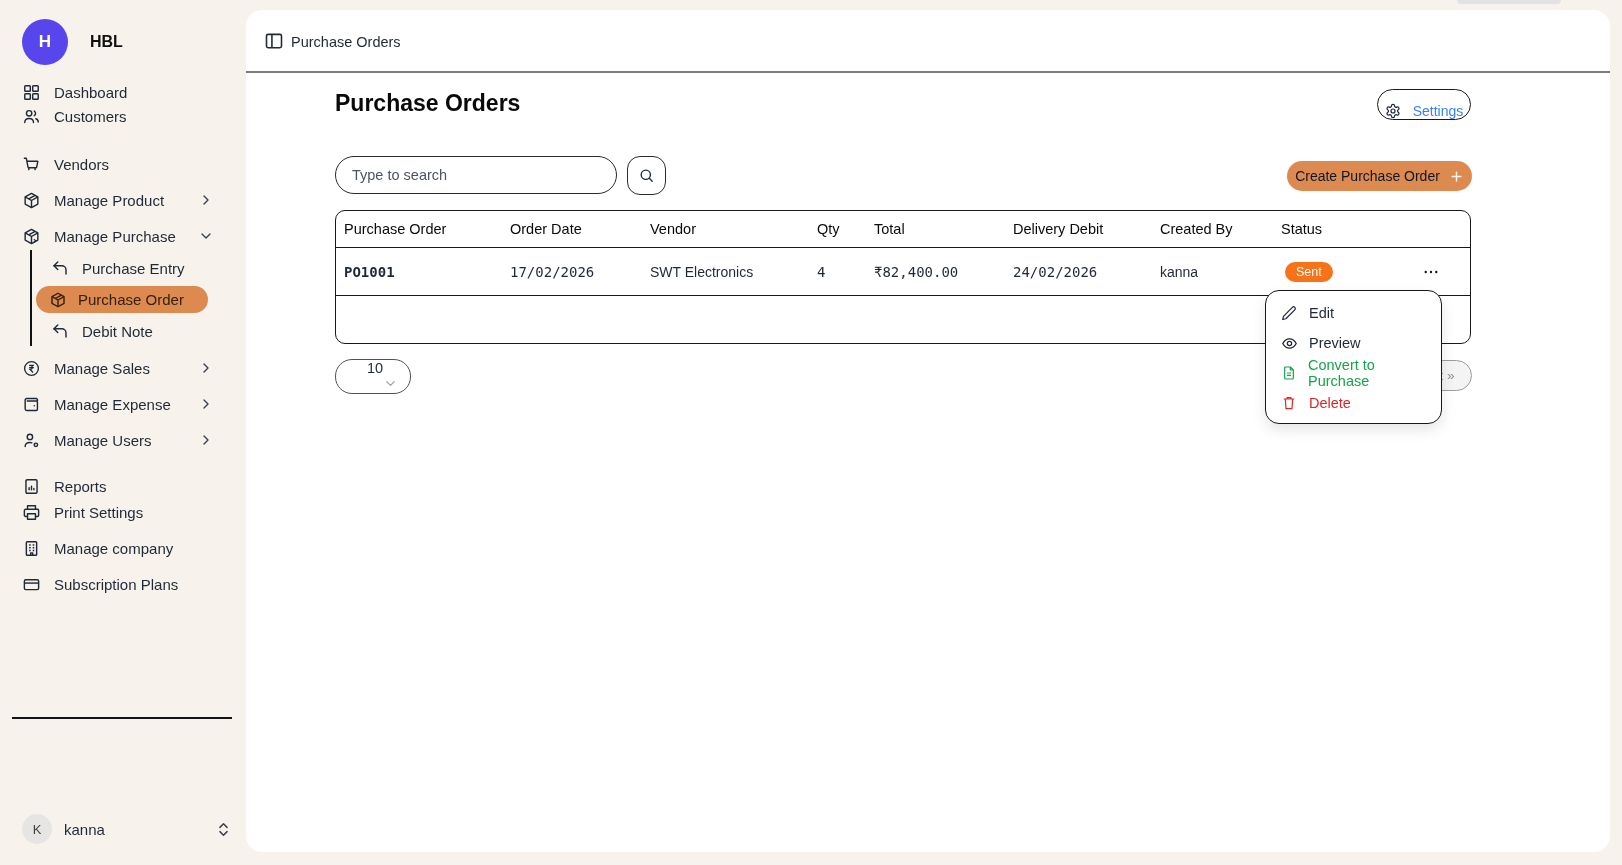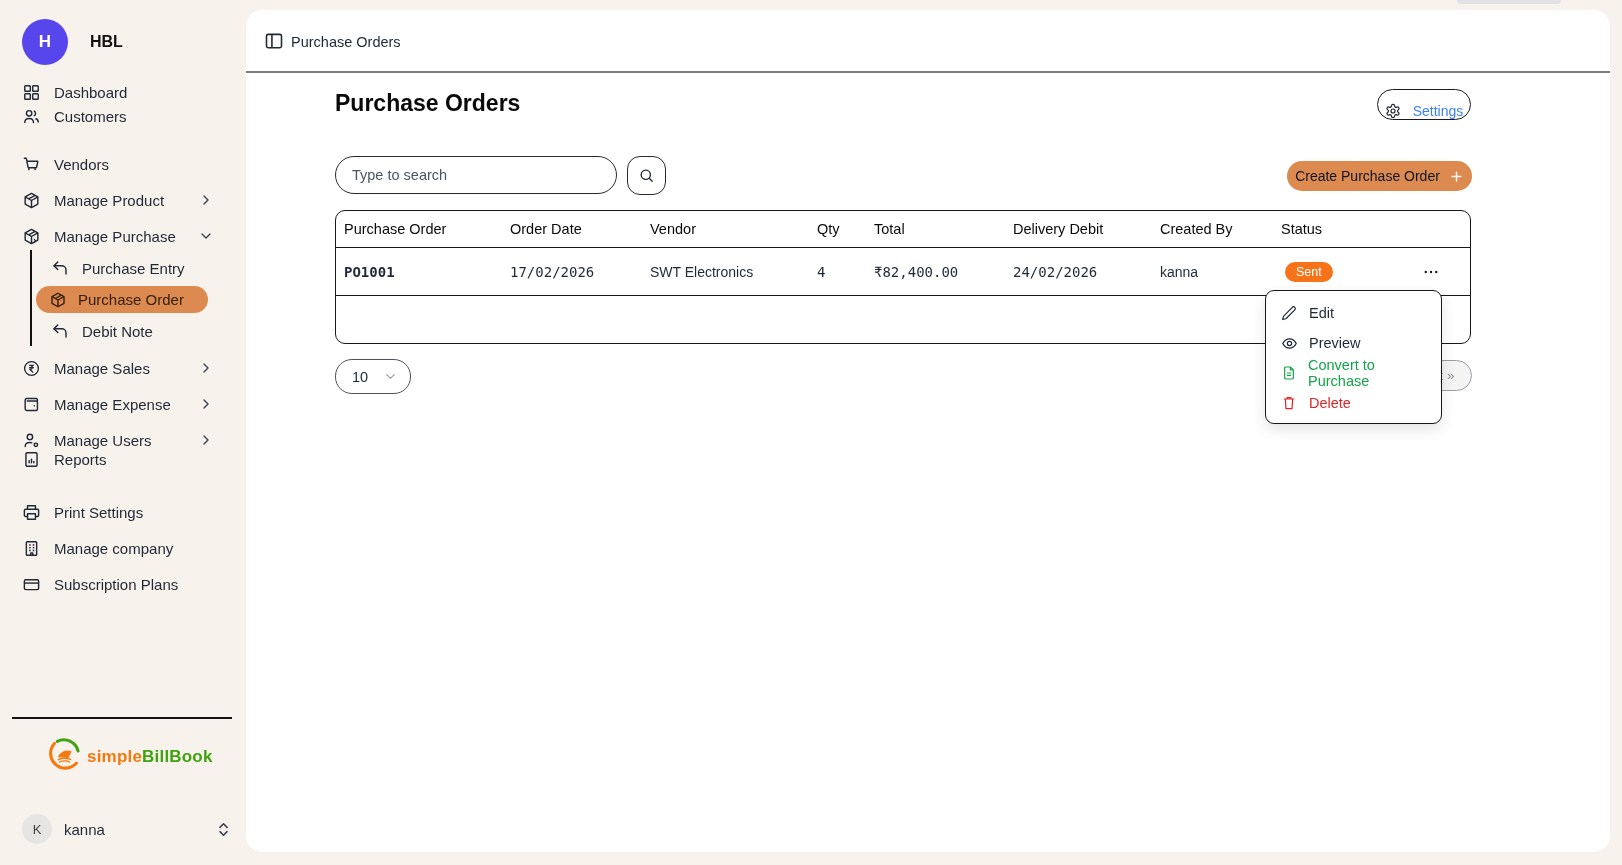--- a/index.html
+++ b/index.html
@@ -77,29 +77,29 @@
   .mono { font-family:"DejaVu Sans Mono", monospace; font-size:13.5px; }
   .po-id { font-weight:700; }
   .badge { display:inline-block; background:var(--badge,#F7731A); color:#fff; font-size:12.5px;
     padding:3px 11px; border-radius:12px; margin-left:4px; }
   .badge:empty { display:none; }
   .row-menu-btn { display:flex; justify-content:center; align-items:center; width:100%; cursor:pointer; }
 
   
   .page-size { position:absolute; left:89px; top:349px; width:76px; height:35px; border-radius:17px;
     border:1.5px solid #52525B; background:#fff; display:flex; align-items:center; padding:0 12px 0 16px;
-    font-size:14.5px; color:#1F2937; cursor:pointer; }
+    font-size:14.5px; color:#1F2937; cursor:pointer;flex-direction:column; }
   .page-size .chev { margin-left:auto; display:flex; }
   .next-btn { position:absolute; left:1152px; top:350px; width:74px; height:31px; border-radius:16px;
     border:1.5px solid #9C9CA3; background:#F4F4F5; color:#8E8E96; font-size:13.5px;
     display:flex; align-items:center; justify-content:center; z-index:1; cursor:default; }
 
   
   .ctx-menu { position:absolute; left:1019px; top:280px; width:177px; height:134px; background:#fff;
-    border:1.5px solid #18181B; border-radius:9px; z-index:50; padding:7px 0;
+    border:1.5px solid #18181B; border-radius:14px; z-index:50; padding:7px 0;
     box-shadow:0 6px 14px rgba(0,0,0,.10); }
   .ctx-item { height:30px; display:flex; align-items:center; gap:11px; padding:0 15px; font-size:14.5px;
     color:#1F2937; cursor:pointer; }
   .ctx-item.green { color:var(--green,#16A34A); }
   .ctx-item.red { color:var(--red,#DC2626); }
   .ctx-item .ico { width:17px; display:flex; }
 
   .top-artifact { position:absolute; left:1457px; top:0; width:104px; height:4px;
     background:#E2E2E6; border-radius:0 0 4px 4px; }
 </style>
@@ -252,21 +252,21 @@
           </svg>
       </span>
       <span>Manage Users</span>
       <span class="chev">
         <svg width="16" height="16" viewBox="0 0 24 24" fill="none" stroke="#374151" stroke-width="2" stroke-linecap="round" stroke-linejoin="round">
             <path d="M9 6l6 6-6 6"></path>
           </svg>
       </span>
     </div>
 
-    <div class="nav-item" style="top:446px">
+    <div class="nav-item" style="top:473px">
       <span class="ico">
         <svg width="19" height="19" viewBox="0 0 24 24" fill="none" stroke="#1F2937" stroke-width="1.8" stroke-linecap="round" stroke-linejoin="round">
             <rect x="5" y="3.5" width="14" height="17" rx="1.5"></rect>
             <path d="M9 16v-2.5M12 16v-4.5M15 16v-1.5"></path>
           </svg>
       </span>
       <span>Reports</span>
     </div>
 
     <div class="nav-item" style="top:499px">
@@ -295,34 +295,20 @@
         <svg width="19" height="19" viewBox="0 0 24 24" fill="none" stroke="#1F2937" stroke-width="1.8" stroke-linejoin="round">
             <rect x="3" y="6" width="18" height="12.5" rx="1.8"></rect>
             <path d="M3 10.2h18"></path>
           </svg>
       </span>
       <span>Subscription Plans</span>
     </div>
 
     <div class="side-divider"></div>
 
-    <div class="logo-row">
-      <span>
-        <svg width="37" height="37" viewBox="0 0 36 36" fill="none">
-          <path d="M11 5.2 A14.3 14.3 0 0 1 31.2 14.5" stroke="#3FA30F" stroke-width="3" stroke-linecap="round"></path>
-          <path d="M29.5 26.5 A14.3 14.3 0 1 1 8.2 7.3" stroke="#F4790F" stroke-width="3" stroke-linecap="round"></path>
-          <path d="M12 19 q6-7 13-4 l-3.5 7 q-5-2-9.5-1 z" fill="#F4790F"></path>
-          <path d="M11.5 23 q7-3 13 0" stroke="#F4790F" stroke-width="1.6" fill="none"></path>
-          <path d="M12.5 25.5 q6-2.4 11 0" stroke="#F4790F" stroke-width="1.2" fill="none"></path>
-        </svg>
-      </span>
-      <span class="logo-text">
-        <span class="w1">simple</span><span class="w2">BillBook</span>
-      </span>
-    </div>
 
     <div class="user-row">
       <span class="user-avatar">K</span>
       <span class="user-name">kanna</span>
       <span class="user-chev">
         <svg width="17" height="17" viewBox="0 0 24 24" fill="none" stroke="#374151" stroke-width="2.1" stroke-linecap="round" stroke-linejoin="round">
             <path d="M7 15l5 5 5-5"></path>
             <path d="M7 9l5-5 5 5"></path>
           </svg>
       </span>

